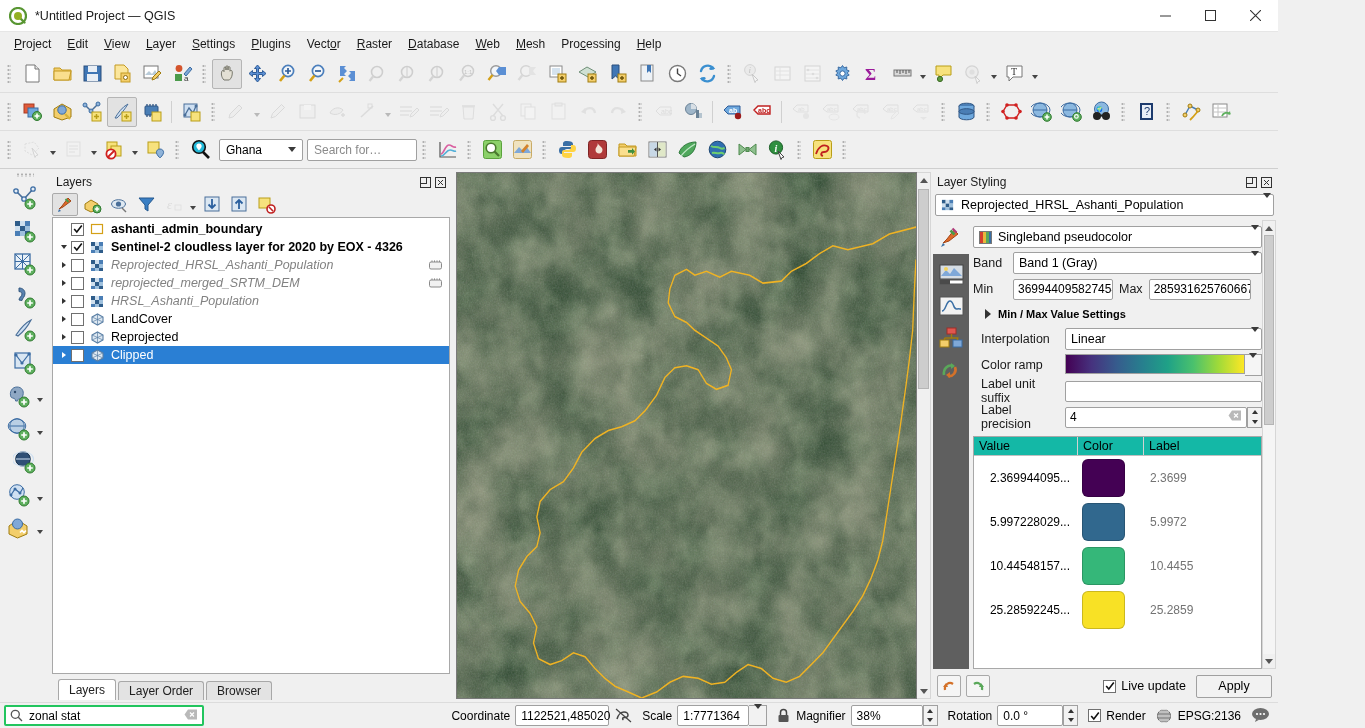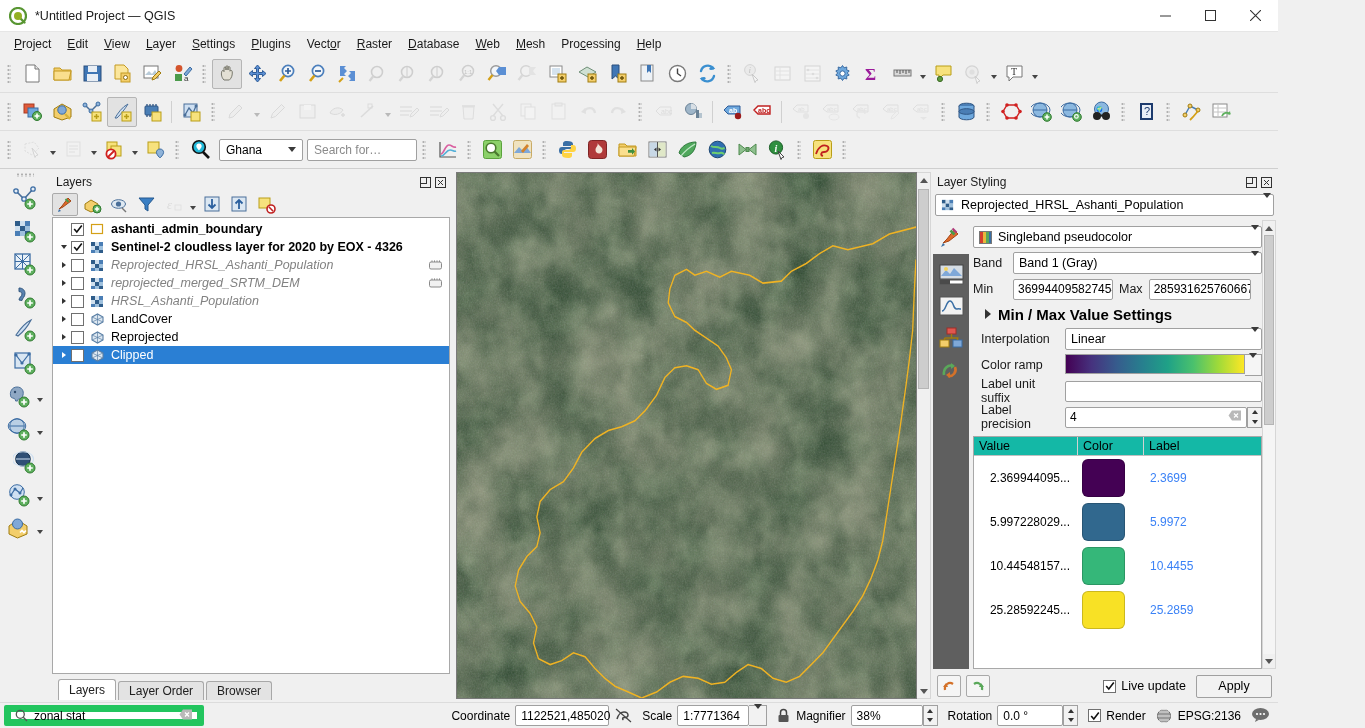--- a/index.html
+++ b/index.html
@@ -141,48 +141,48 @@
   .frm-row { display: flex; align-items: center; height: 26px; font-size: 12.5px; }
   .frm-label { color: #1a1a1a; }
   .combo {
     height: 22px; border: 1px solid #a0a0a0; background: #fff; border-radius: 2px;
     display: flex; align-items: center; padding: 0 2px 0 5px; font-size: 12.5px;
   }
   .field {
     height: 21px; border: 1px solid #a0a0a0; background: #fff; border-radius: 2px;
     display: flex; align-items: center; padding: 0 4px; font-size: 12px; overflow: hidden;
   }
-  .collapse-hdr { display: flex; align-items: center; height: 24px; font-weight: bold; font-size: 15px; }
+  .collapse-hdr { display: flex; align-items: center; height: 24px; font-weight: bold; font-size: 11px; }
   .collapse-hdr .tri { border-left: 6px solid #333; border-top: 5px solid transparent; border-bottom: 5px solid transparent; margin: 0 7px 0 12px; }
   .ramp {
     height: 20px; border: 1px solid #a0a0a0; flex: 1;
     background: linear-gradient(to right, #440154, #46327e, #365c8d, #277f8e, #1fa187, #4ac16d, #a0da39, #fde725);
   }
   .ramp-arrow { width: 17px; height: 22px; border: 1px solid #a0a0a0; border-left: none; background: #f5f5f5; display: flex; align-items: center; justify-content: center; }
   .spin { width: 15px; height: 21px; border: 1px solid #a0a0a0; background: #f2f2f2; display: flex; flex-direction: column; }
   .spin div { flex: 1; display: flex; align-items: center; justify-content: center; }
 
   .cls-table { flex: 1 1 auto; border: 1px solid #a8a8a8; background: #fff; margin-top: 6px; display: flex; flex-direction: column; min-height: 0; overflow: hidden; }
   .cls-head { display: flex; height: 19px; background: #14b8a6; border-bottom: 1px solid #c0c0c0; font-size: 12.5px; flex: 0 0 19px; }
   .cls-head div { display: flex; align-items: center; padding-left: 5px; border-right: 1px solid #d2d2d2; }
   .cls-row { display: flex; height: 44px; align-items: center; font-size: 12px; }
   .cls-val { width: 104px; flex: 0 0 104px; text-align: right; padding-right: 8px; }
   .cls-col { width: 66px; flex: 0 0 66px; display: flex; align-items: center; padding-left: 4px; }
   .swatch { width: 43px; height: 38px; border-radius: 6px; border: 1px solid rgba(0,0,0,0.18); }
-  .cls-lab { flex: 1; color: #3b82f6; padding-left: 6px; }
+  .cls-lab { flex: 1; color: #737373; padding-left: 6px; }
 
   .ls-foot { height: 28px; display: flex; align-items: center; flex: 0 0 28px; padding: 0 4px; margin-top: 3px; }
   .fbtn { width: 24px; height: 22px; border: 1px solid #a9a9a9; background: #f5f5f5; border-radius: 2px; display: flex; align-items: center; justify-content: center; margin-right: 5px; }
   .chk-inline { display: flex; align-items: center; font-size: 12.5px; margin-left: auto; margin-right: 10px; }
   .cbox { width: 13px; height: 13px; border: 1px solid #707070; background: #fff; margin-right: 5px; display: flex; align-items: center; justify-content: center; }
   .apply-btn { width: 76px; height: 23px; border: 1px solid #a0a0a0; background: #f2f2f2; border-radius: 2px; display: flex; align-items: center; justify-content: center; font-size: 12.5px; }
 
   
   .statusbar { height: 26px; flex: 0 0 26px; display: flex; align-items: center; background: #f0f0f0; padding: 0 4px; border-top: 1px solid #dcdcdc; font-size: 12px; }
-  .sb-search { width: 200px; height: 21px; border: 7px solid #22c55e; background: #fff; border-radius: 2px; display: flex; align-items: center; padding: 0 4px; }
+  .sb-search { width: 200px; height: 21px; border: 2px solid #22c55e; background: #fff; border-radius: 2px; display: flex; align-items: center; padding: 0 4px; }
   .sb-group { display: flex; align-items: center; margin-left: 10px; }
   .sb-group .lbl { margin-right: 5px; }
   .sb-field { height: 21px; border: 1px solid #a0a0a0; background: #fff; border-radius: 2px; display: flex; align-items: center; padding: 0 5px; }
   .sb-combo-arrow { width: 18px; height: 21px; border: 1px solid #a0a0a0; border-left: none; background: #f2f2f2; display: flex; align-items: center; justify-content: center; }
 </style>
 </head>
 <body>
 
 <div id="app">
 

